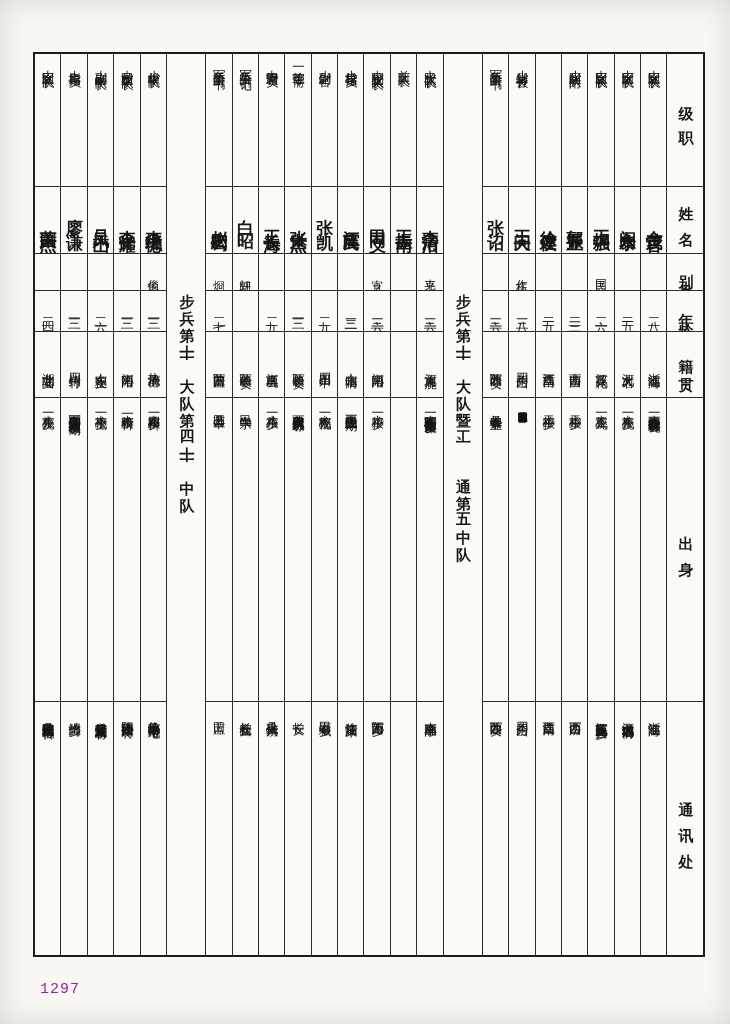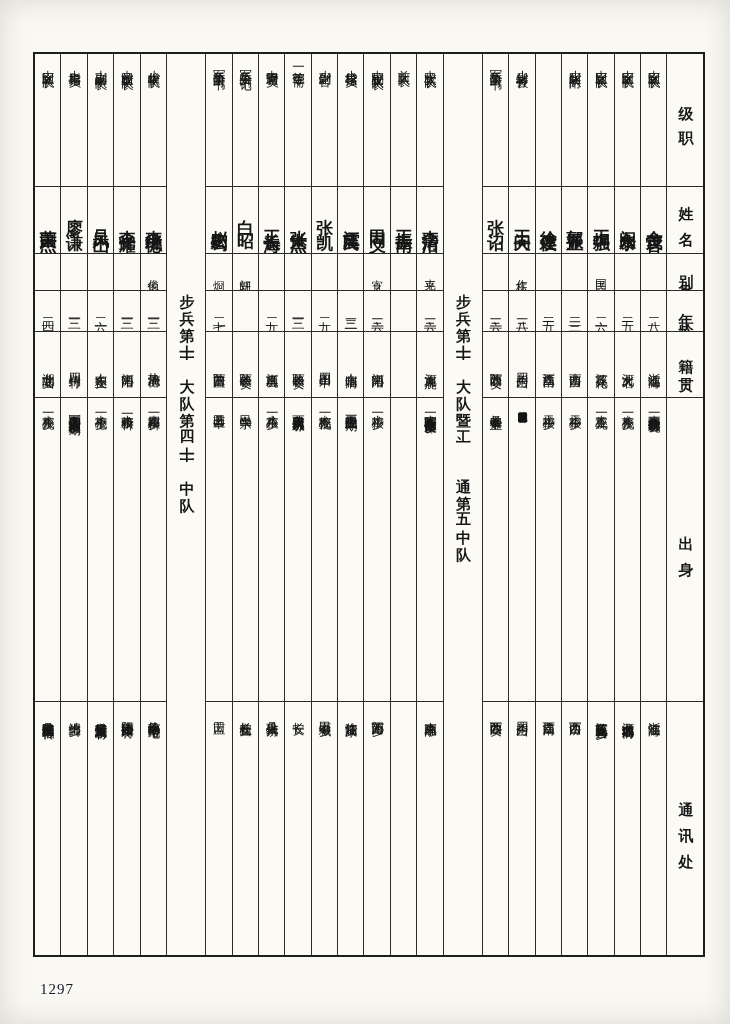--- a/index.html
+++ b/index.html
@@ -30,21 +30,21 @@
   .c-native .v{font-size:12.5px;letter-spacing:1px;}
   .c-origin .v{font-size:12.5px;letter-spacing:.5px;}
   .c-origin .v.small{font-size:9.5px;letter-spacing:0;line-height:1.25;}
   .c-address .v{font-size:12.5px;letter-spacing:.5px;}
   .col-header .cell{align-items:center;padding-top:0;}
   .col-header .v{font-size:15px;font-weight:700;letter-spacing:26px;}
   .col-header .c-byname .v,.col-header .c-age .v{letter-spacing:10px;}
   .col-header .c-native .v{letter-spacing:18px;}
   .cell-title{height:100%;box-sizing:border-box;display:flex;justify-content:center;padding-top:228px;}
   .cell-title .v{font-size:15px;font-weight:600;letter-spacing:17px;}
-  .page-number{position:absolute;left:40px;top:981px;font-size:15px;letter-spacing:1px;color:#0f172a;}
+  .page-number{position:absolute;left:40px;top:981px;font-size:15px;letter-spacing:1px;color:#a21caf;font-family:Liberation Mono, monospace;}
 </style>
 </head>
 <body>
 
 <div class="page">
   <div class="table" id="table">
     <div class="col col-header">
       <div class="cell c-rank">
           <span class="v">级职</span>
         </div>

